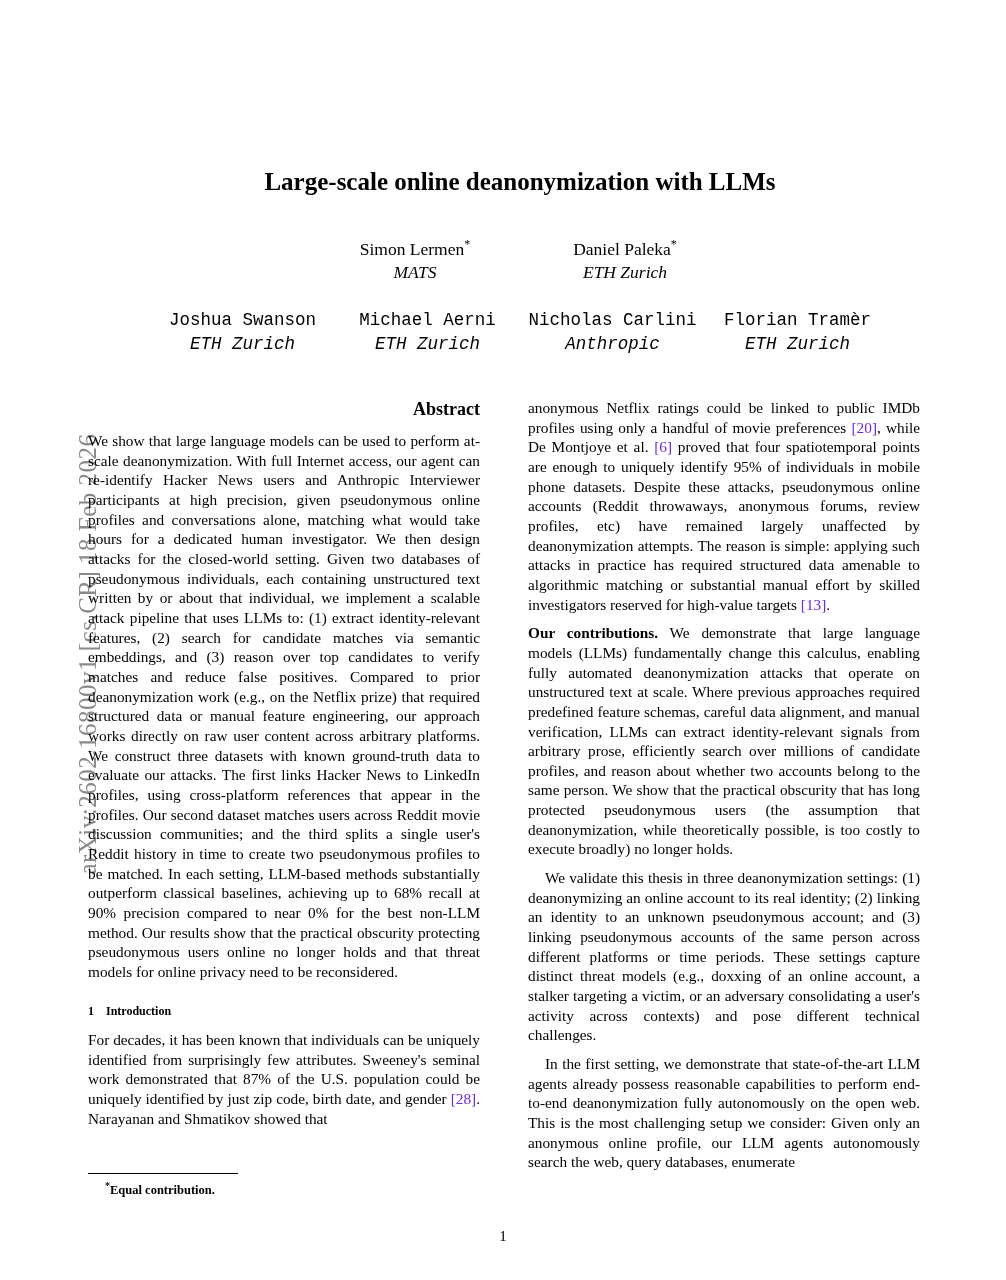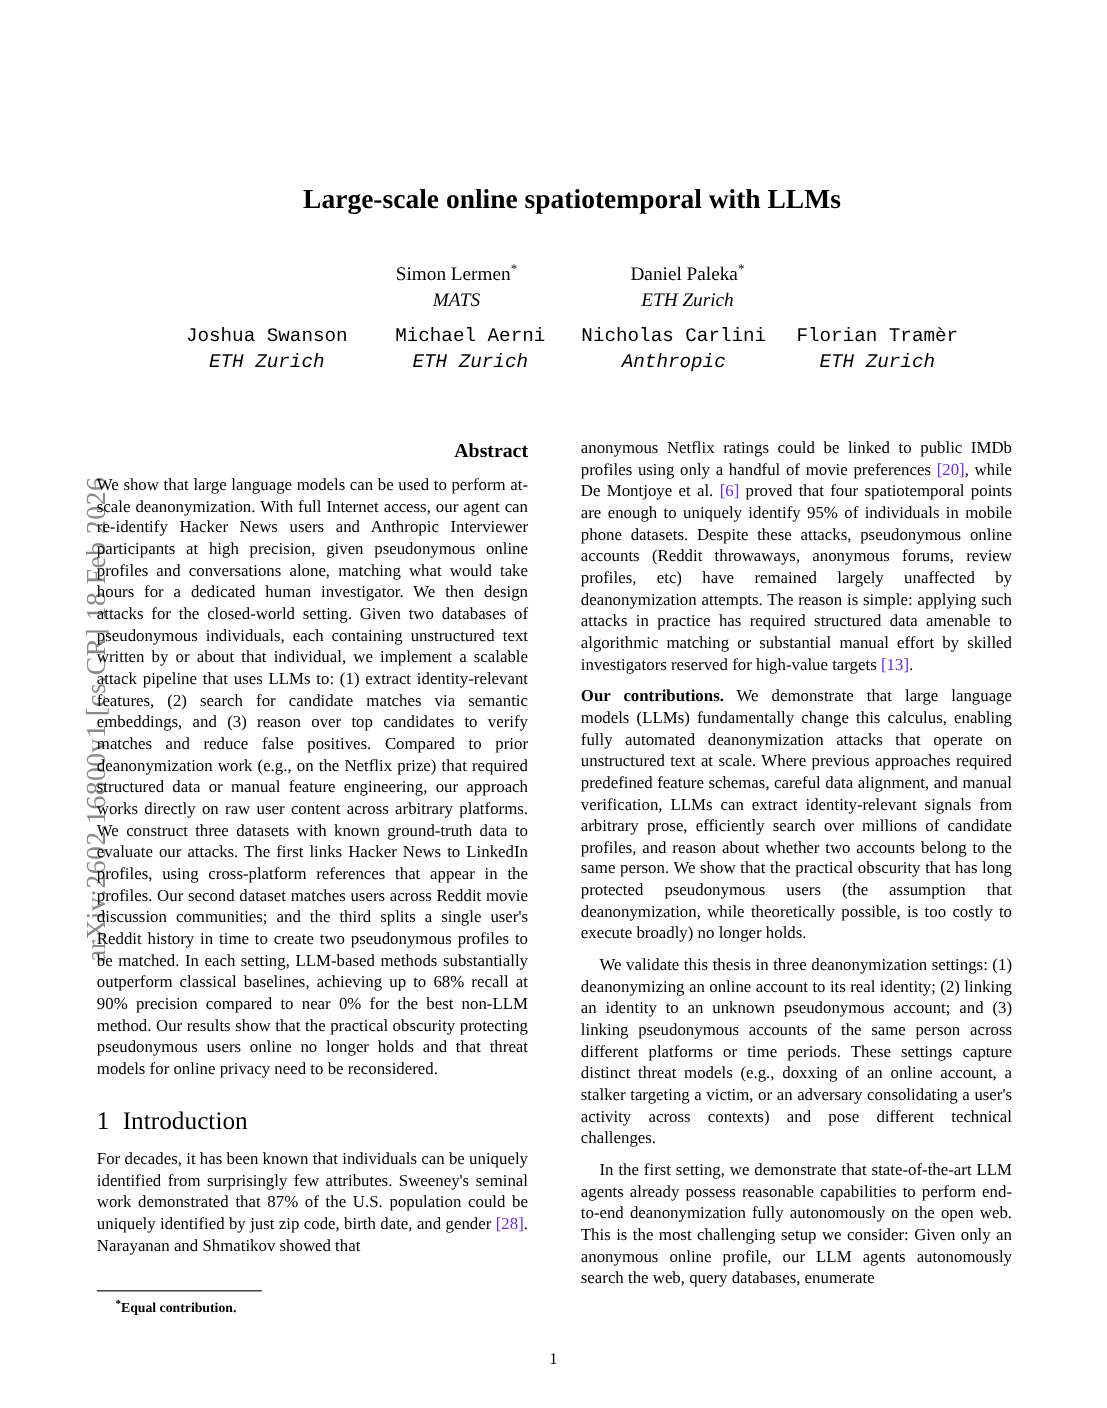--- a/index.html
+++ b/index.html
@@ -54,21 +54,21 @@
     position: absolute;
     left: 120px;
     top: 236px;
     width: 800px;
   }
   .author-row {
     display: flex;
     justify-content: center;
     align-items: flex-start;
   }
-  .author-row.row1 { margin-bottom: 10px; }
+  .author-row.row1 { margin-bottom: 24px; }
   .author-block {
     text-align: center;
     font-size: 17.5px;
     line-height: 1.35;
   }
   .author-row.row1 .author-block { width: 210px; }
   .author-row.row2 .author-block { width: 185px; font-family: Liberation Mono, monospace; }
   .author-name { white-space: nowrap; }
   .author-name sup { font-size: 12px; vertical-align: super; }
   .author-affil { font-style: italic; }
@@ -96,22 +96,22 @@
     font-size: 18px;
     font-weight: bold;
     margin: 0 0 10px 0;
   }
   p {
     margin: 0 0 9px 0;
     text-indent: 0;
   }
   p.indent { text-indent: 17px; }
   .section-head {
-    font-size: 23px;
-    font-weight: normal;
+    font-size: 12px;
+    font-weight: bold;
     margin: 22px 0 11px 0;
   }
   .section-head .num { margin-right: 12px; }
   .runin { font-weight: bold; }
   .cite { color: #6d28d9; }
 
   .footnote-rule {
     position: absolute;
     left: 88px;
     top: 1173px;
@@ -139,21 +139,21 @@
     font-size: 15px;
   }
 </style>
 </head>
 <body>
 
 <div class="page">
 
   <div class="arxiv-stamp">arXiv:2602.16800v1  [cs.CR]  18 Feb 2026</div>
 
-  <div class="title">Large-scale online spatiotemporal with LLMs</div>
+  <div class="title">Large-scale online deanonymization with LLMs</div>
 
   <div class="authors">
     <div class="author-row row1">
       <div class="author-block">
         <div class="author-name"><span>Simon Lermen</span><sup>*</sup></div>
         <div class="author-affil">MATS</div>
       </div>
       <div class="author-block">
         <div class="author-name"><span>Daniel Paleka</span><sup>*</sup></div>
         <div class="author-affil">ETH Zurich</div>

